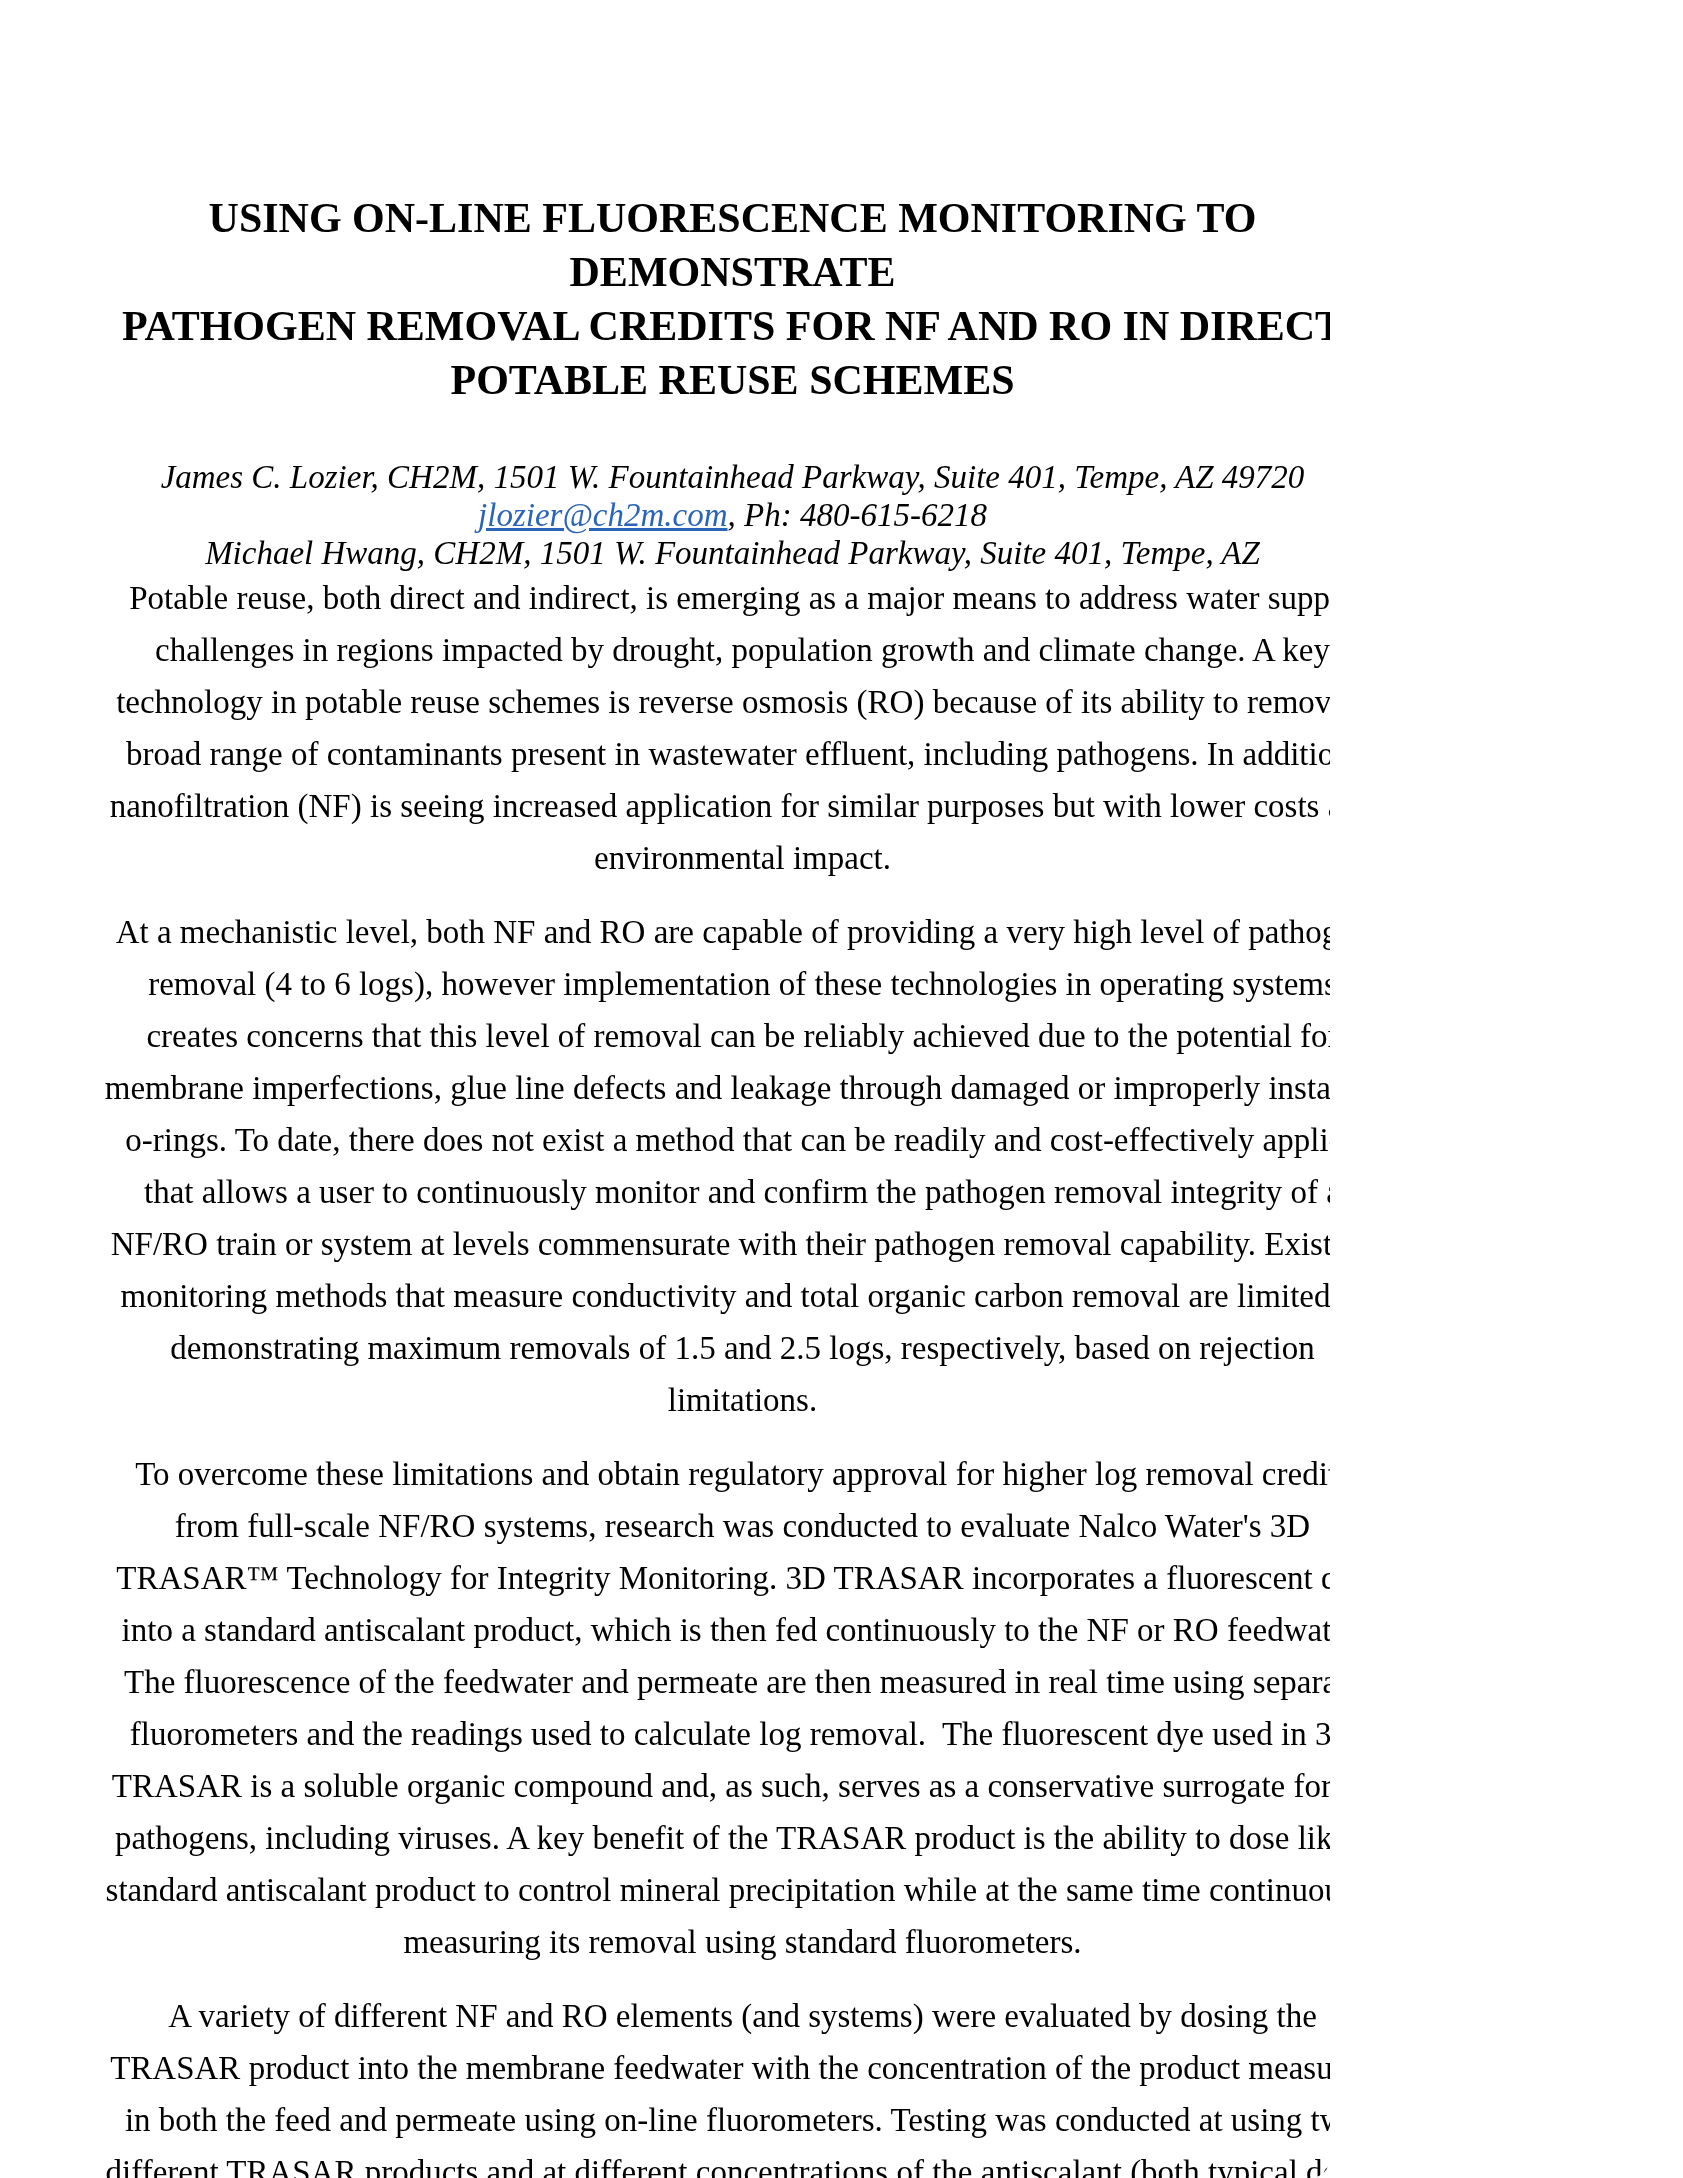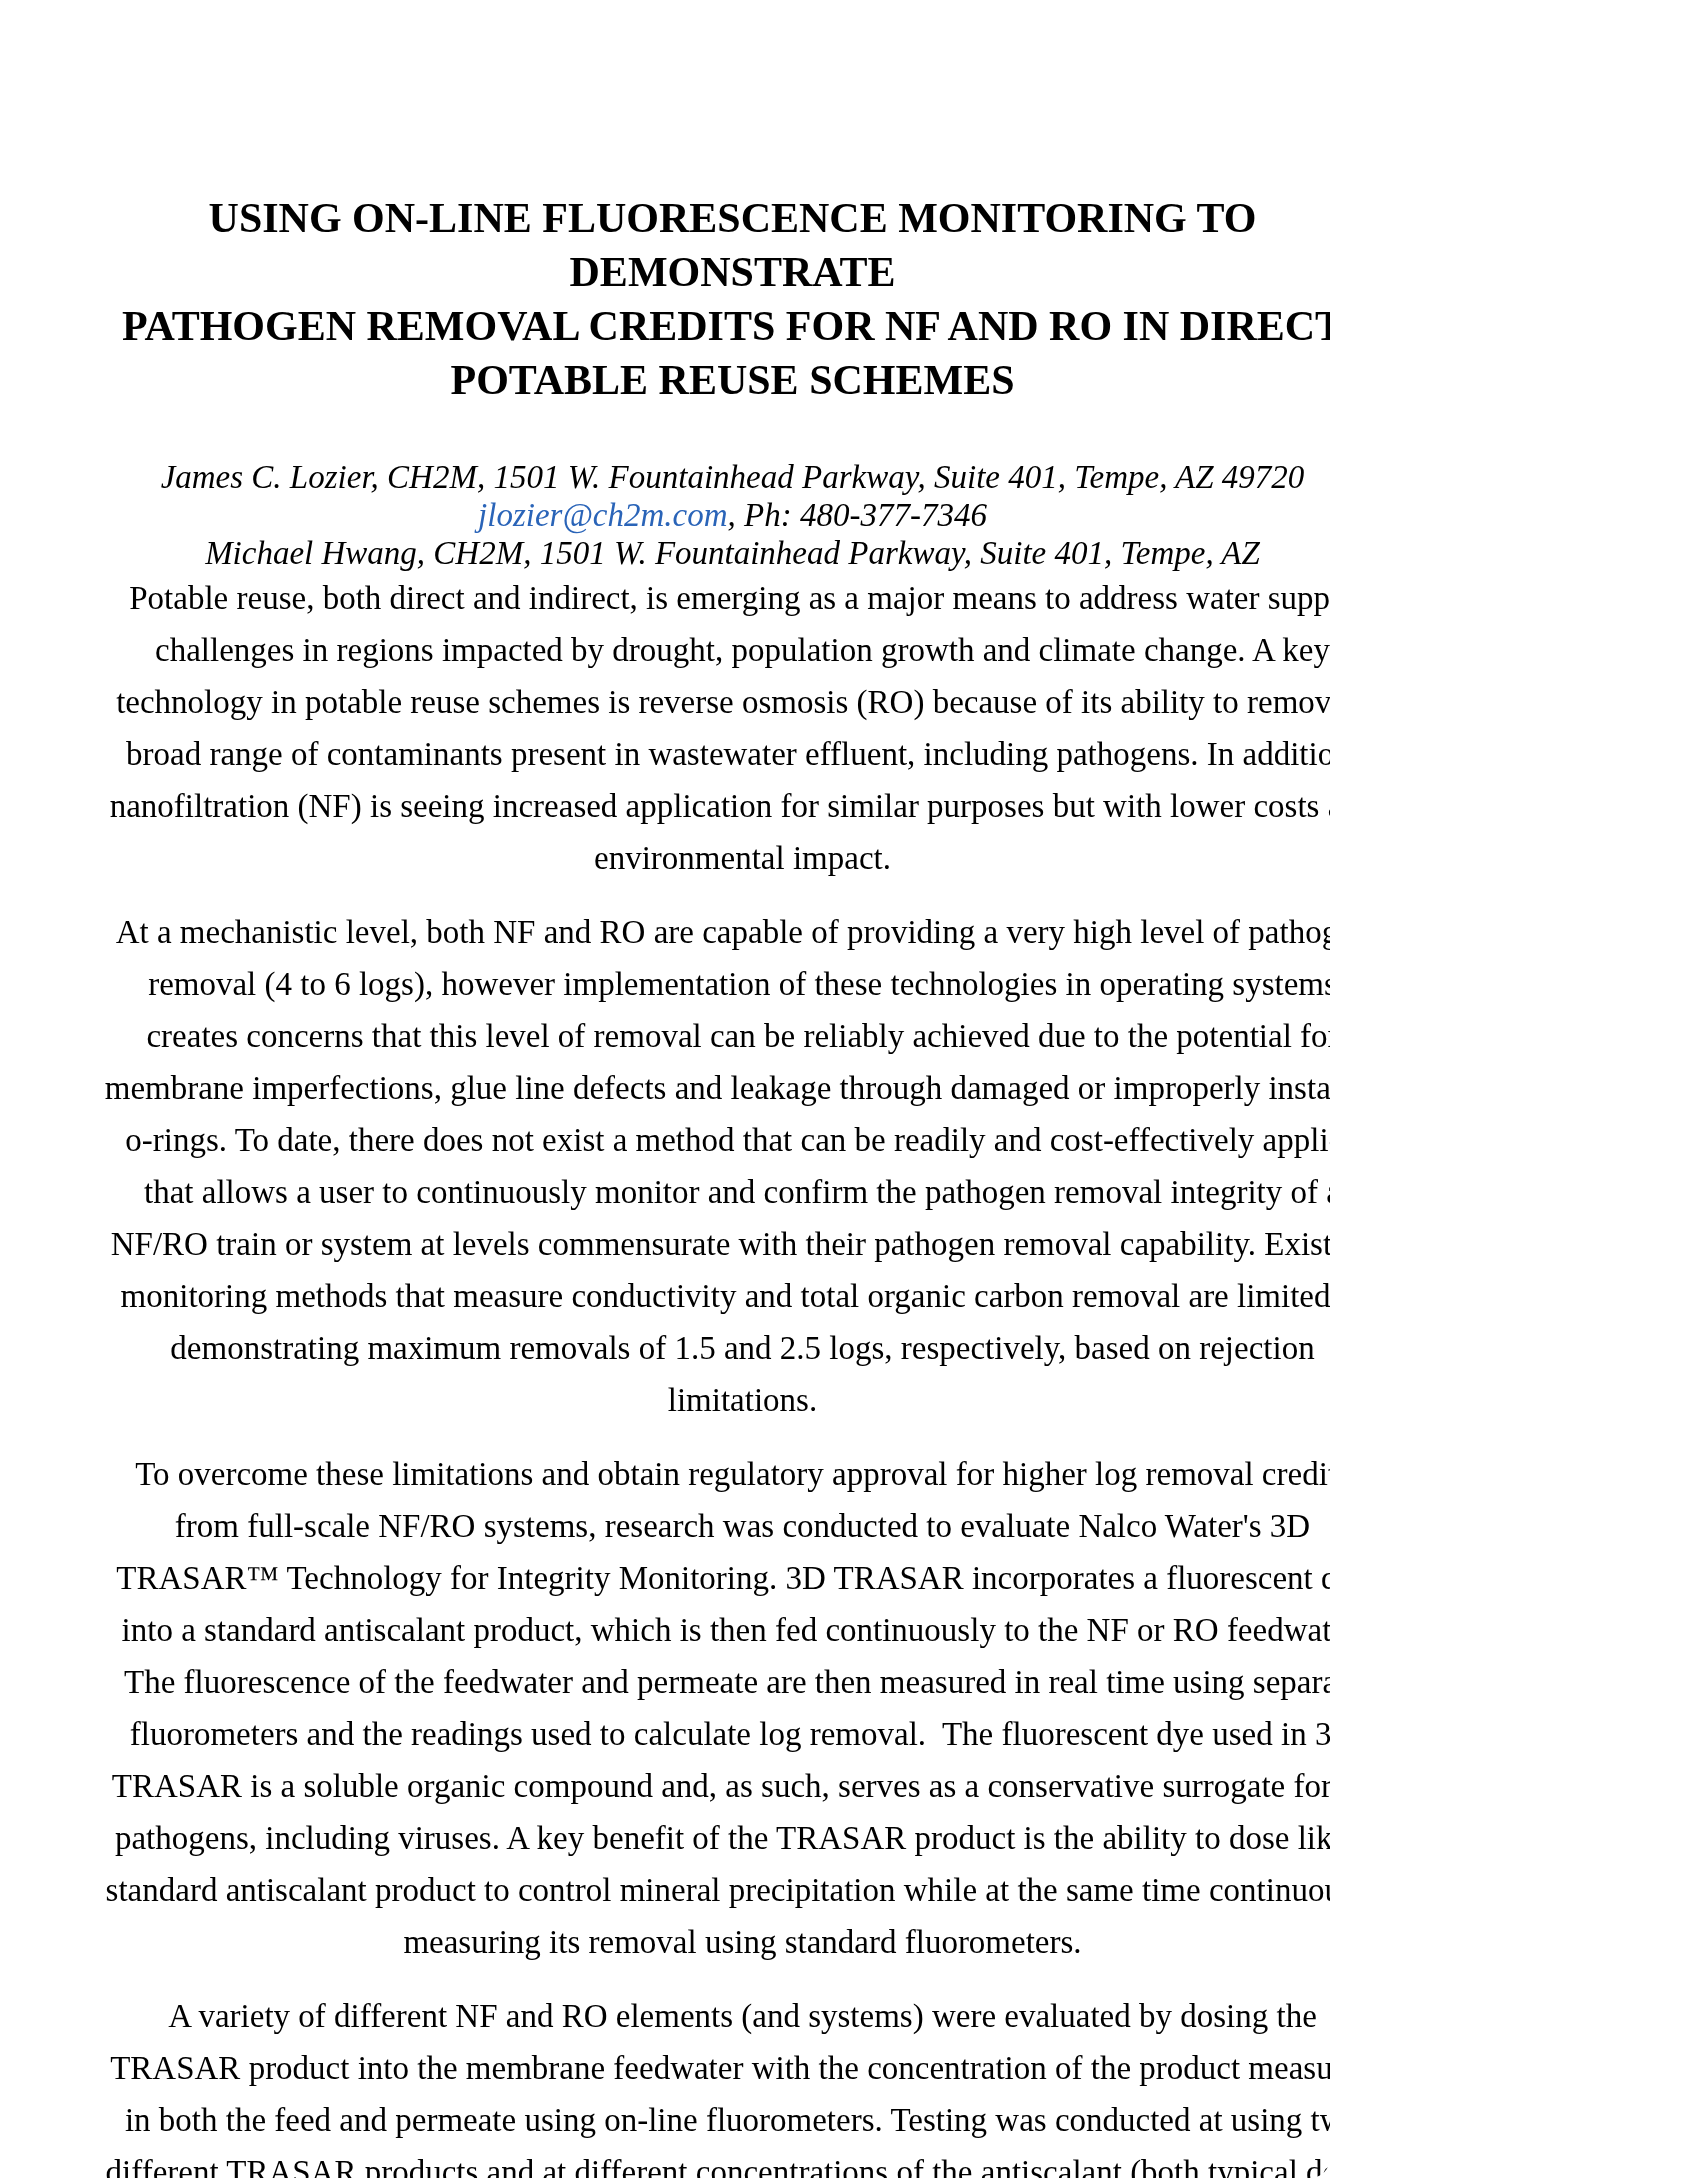--- a/index.html
+++ b/index.html
@@ -34,20 +34,21 @@
     font-size: 33px;
     line-height: 38px;
     font-style: italic;
     text-align: center;
   }
   .authors .author-line {
     white-space: pre-wrap;
   }
   .email-link {
     color: #2A64B8;
+    text-decoration: underline;
     cursor: pointer;
   }
   .abstract-heading {
     margin: 73px 0 27px 0;
     width: 1287px;
     font-size: 42px;
     line-height: 51px;
     font-weight: bold;
     text-align: center;
   }
@@ -64,21 +65,21 @@
 <body>
 
 <div class="page">
 
   <h1 class="title">USING ON-LINE FLUORESCENCE MONITORING TO DEMONSTRATE
 PATHOGEN REMOVAL CREDITS FOR NF AND RO IN DIRECT
 POTABLE REUSE SCHEMES</h1>
 
   <div class="authors">
     <div class="author-line">James C. Lozier, CH2M, 1501 W. Fountainhead Parkway, Suite 401, Tempe, AZ 49720</div>
-    <div class="author-line"><span class="email-link">jlozier@ch2m.com</span><span>, Ph: 480-377-7346</span></div>
+    <div class="author-line"><span class="email-link">jlozier@ch2m.com</span><span>, Ph: 480-615-6218</span></div>
     <div class="author-line">Michael Hwang, CH2M, 1501 W. Fountainhead Parkway, Suite 401, Tempe, AZ</div>
   </div>
 
 
   <p class="body-par">Potable reuse, both direct and indirect, is emerging as a major means to address water supply
 challenges in regions impacted by drought, population growth and climate change. A key
 technology in potable reuse schemes is reverse osmosis (RO) because of its ability to remove a
 broad range of contaminants present in wastewater effluent, including pathogens. In addition,
 nanofiltration (NF) is seeing increased application for similar purposes but with lower costs and
 environmental impact.</p>

